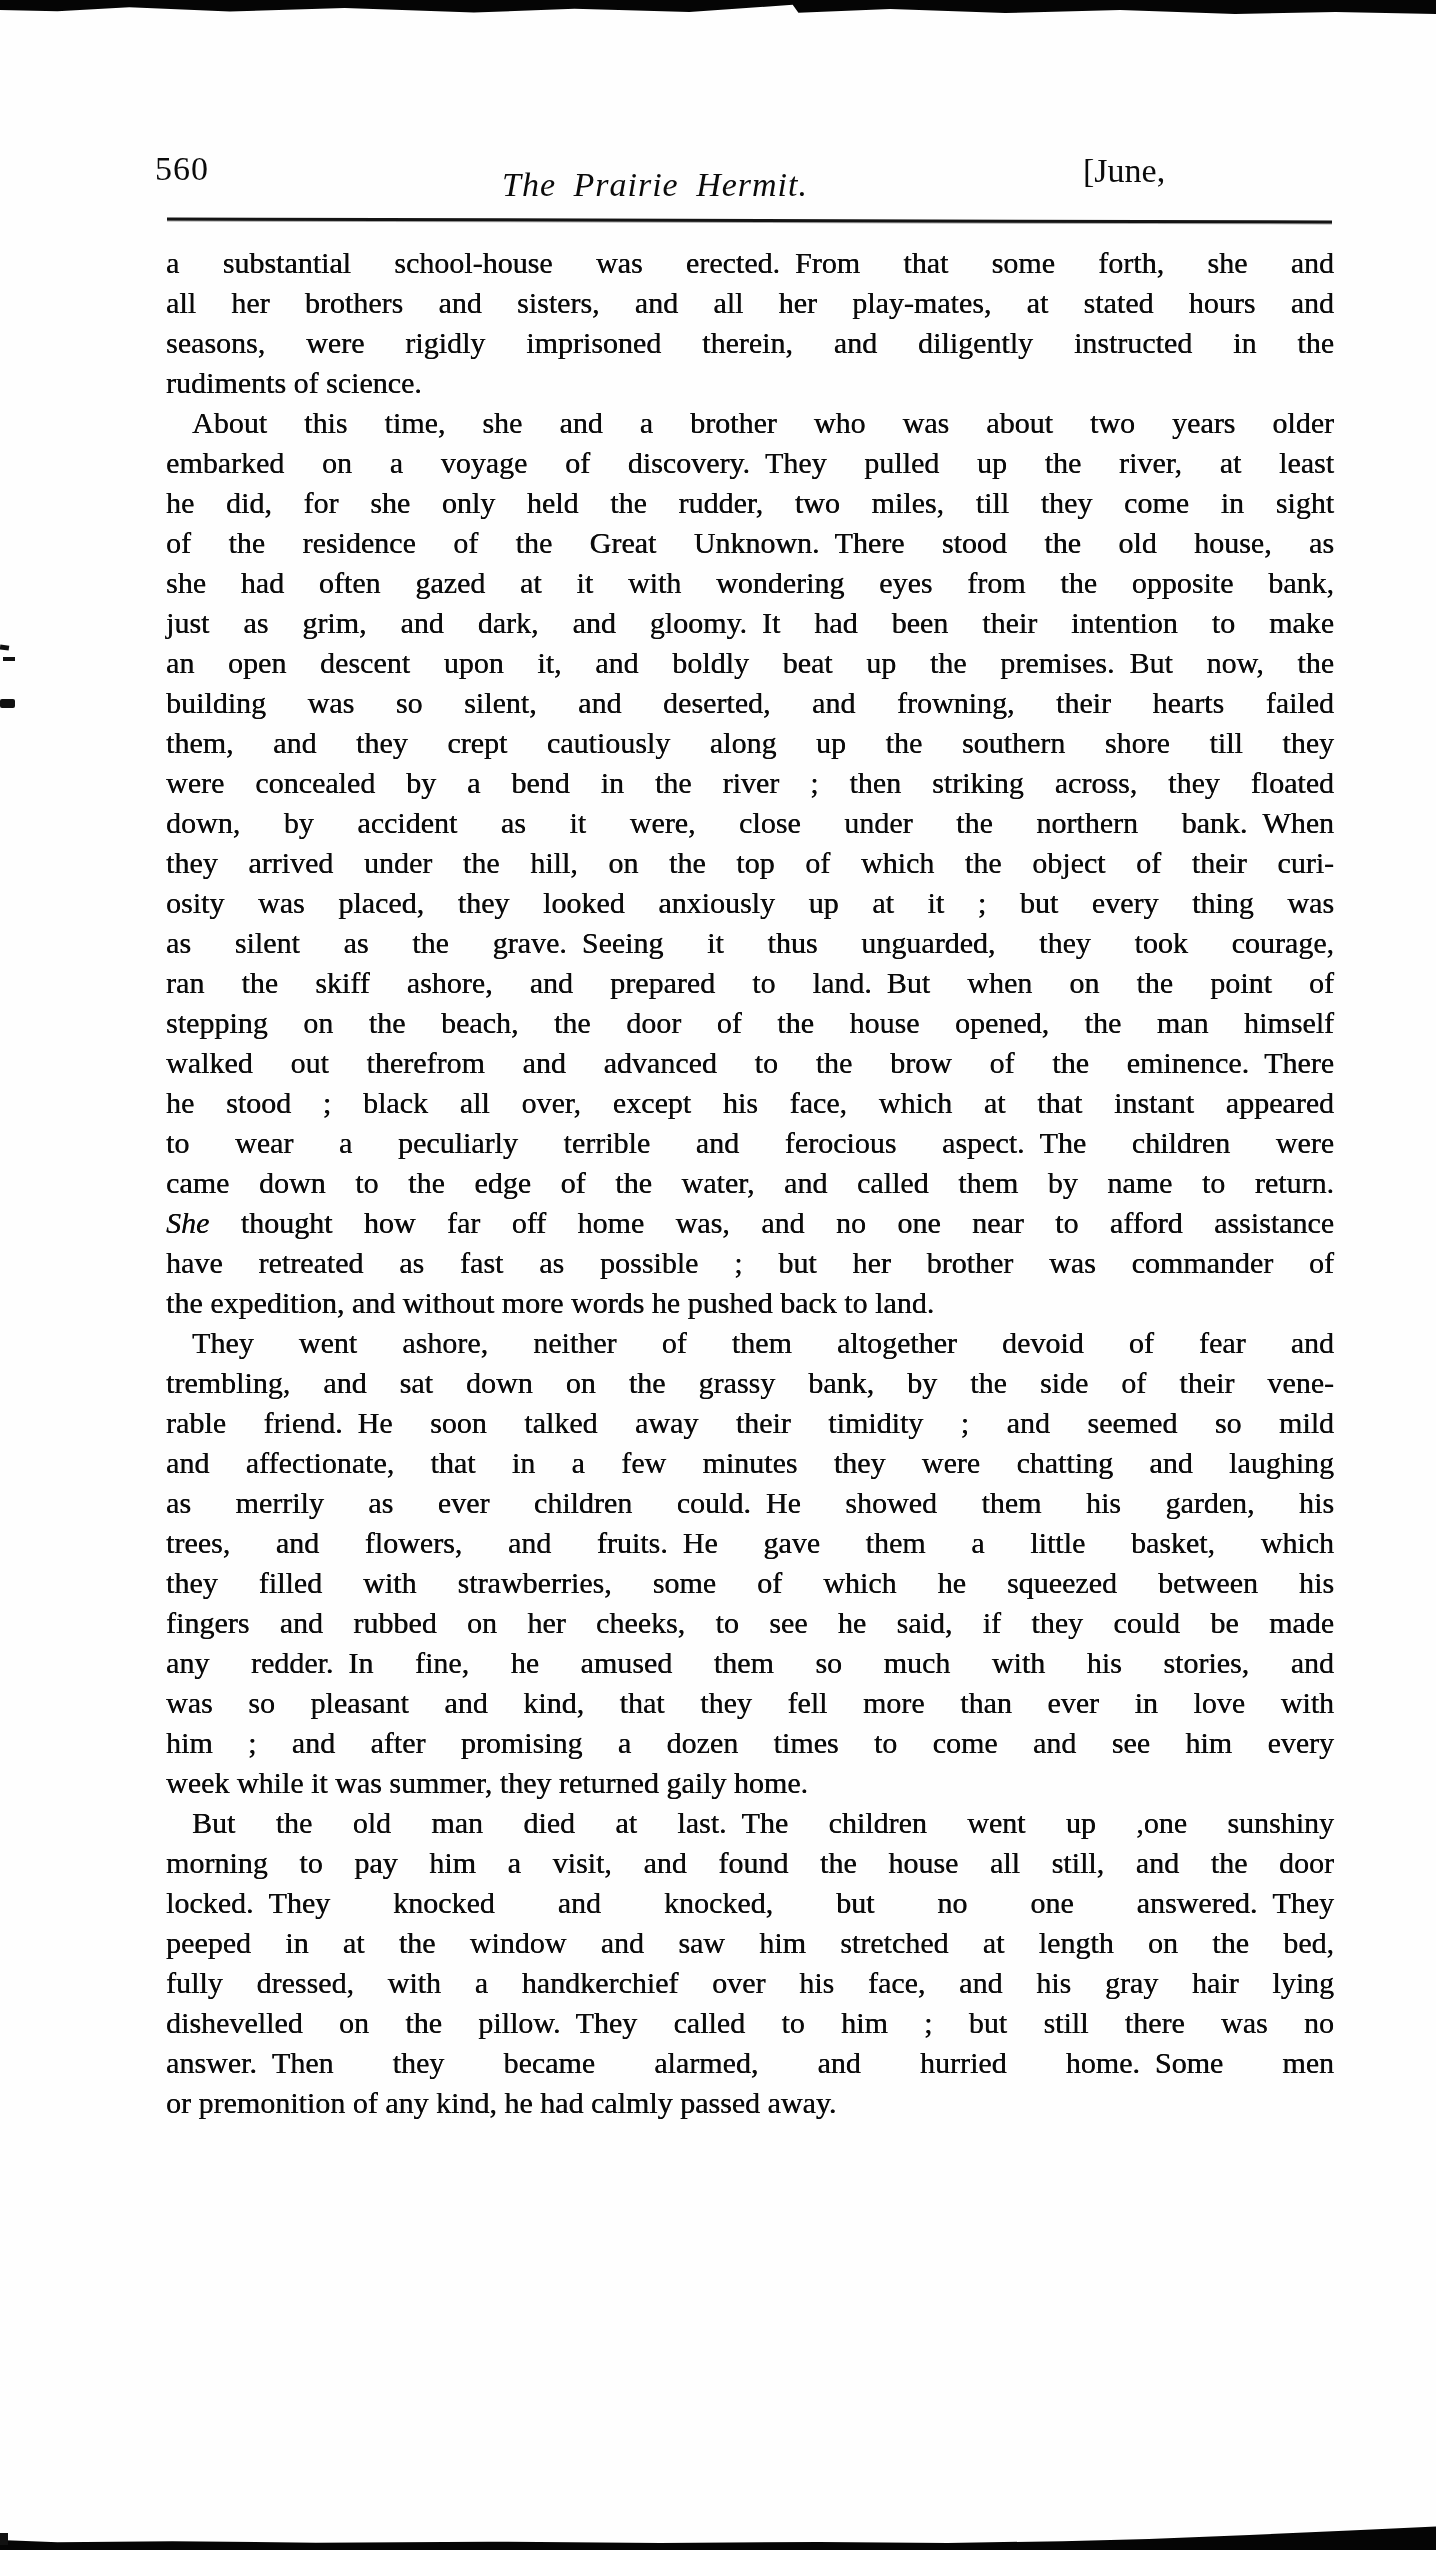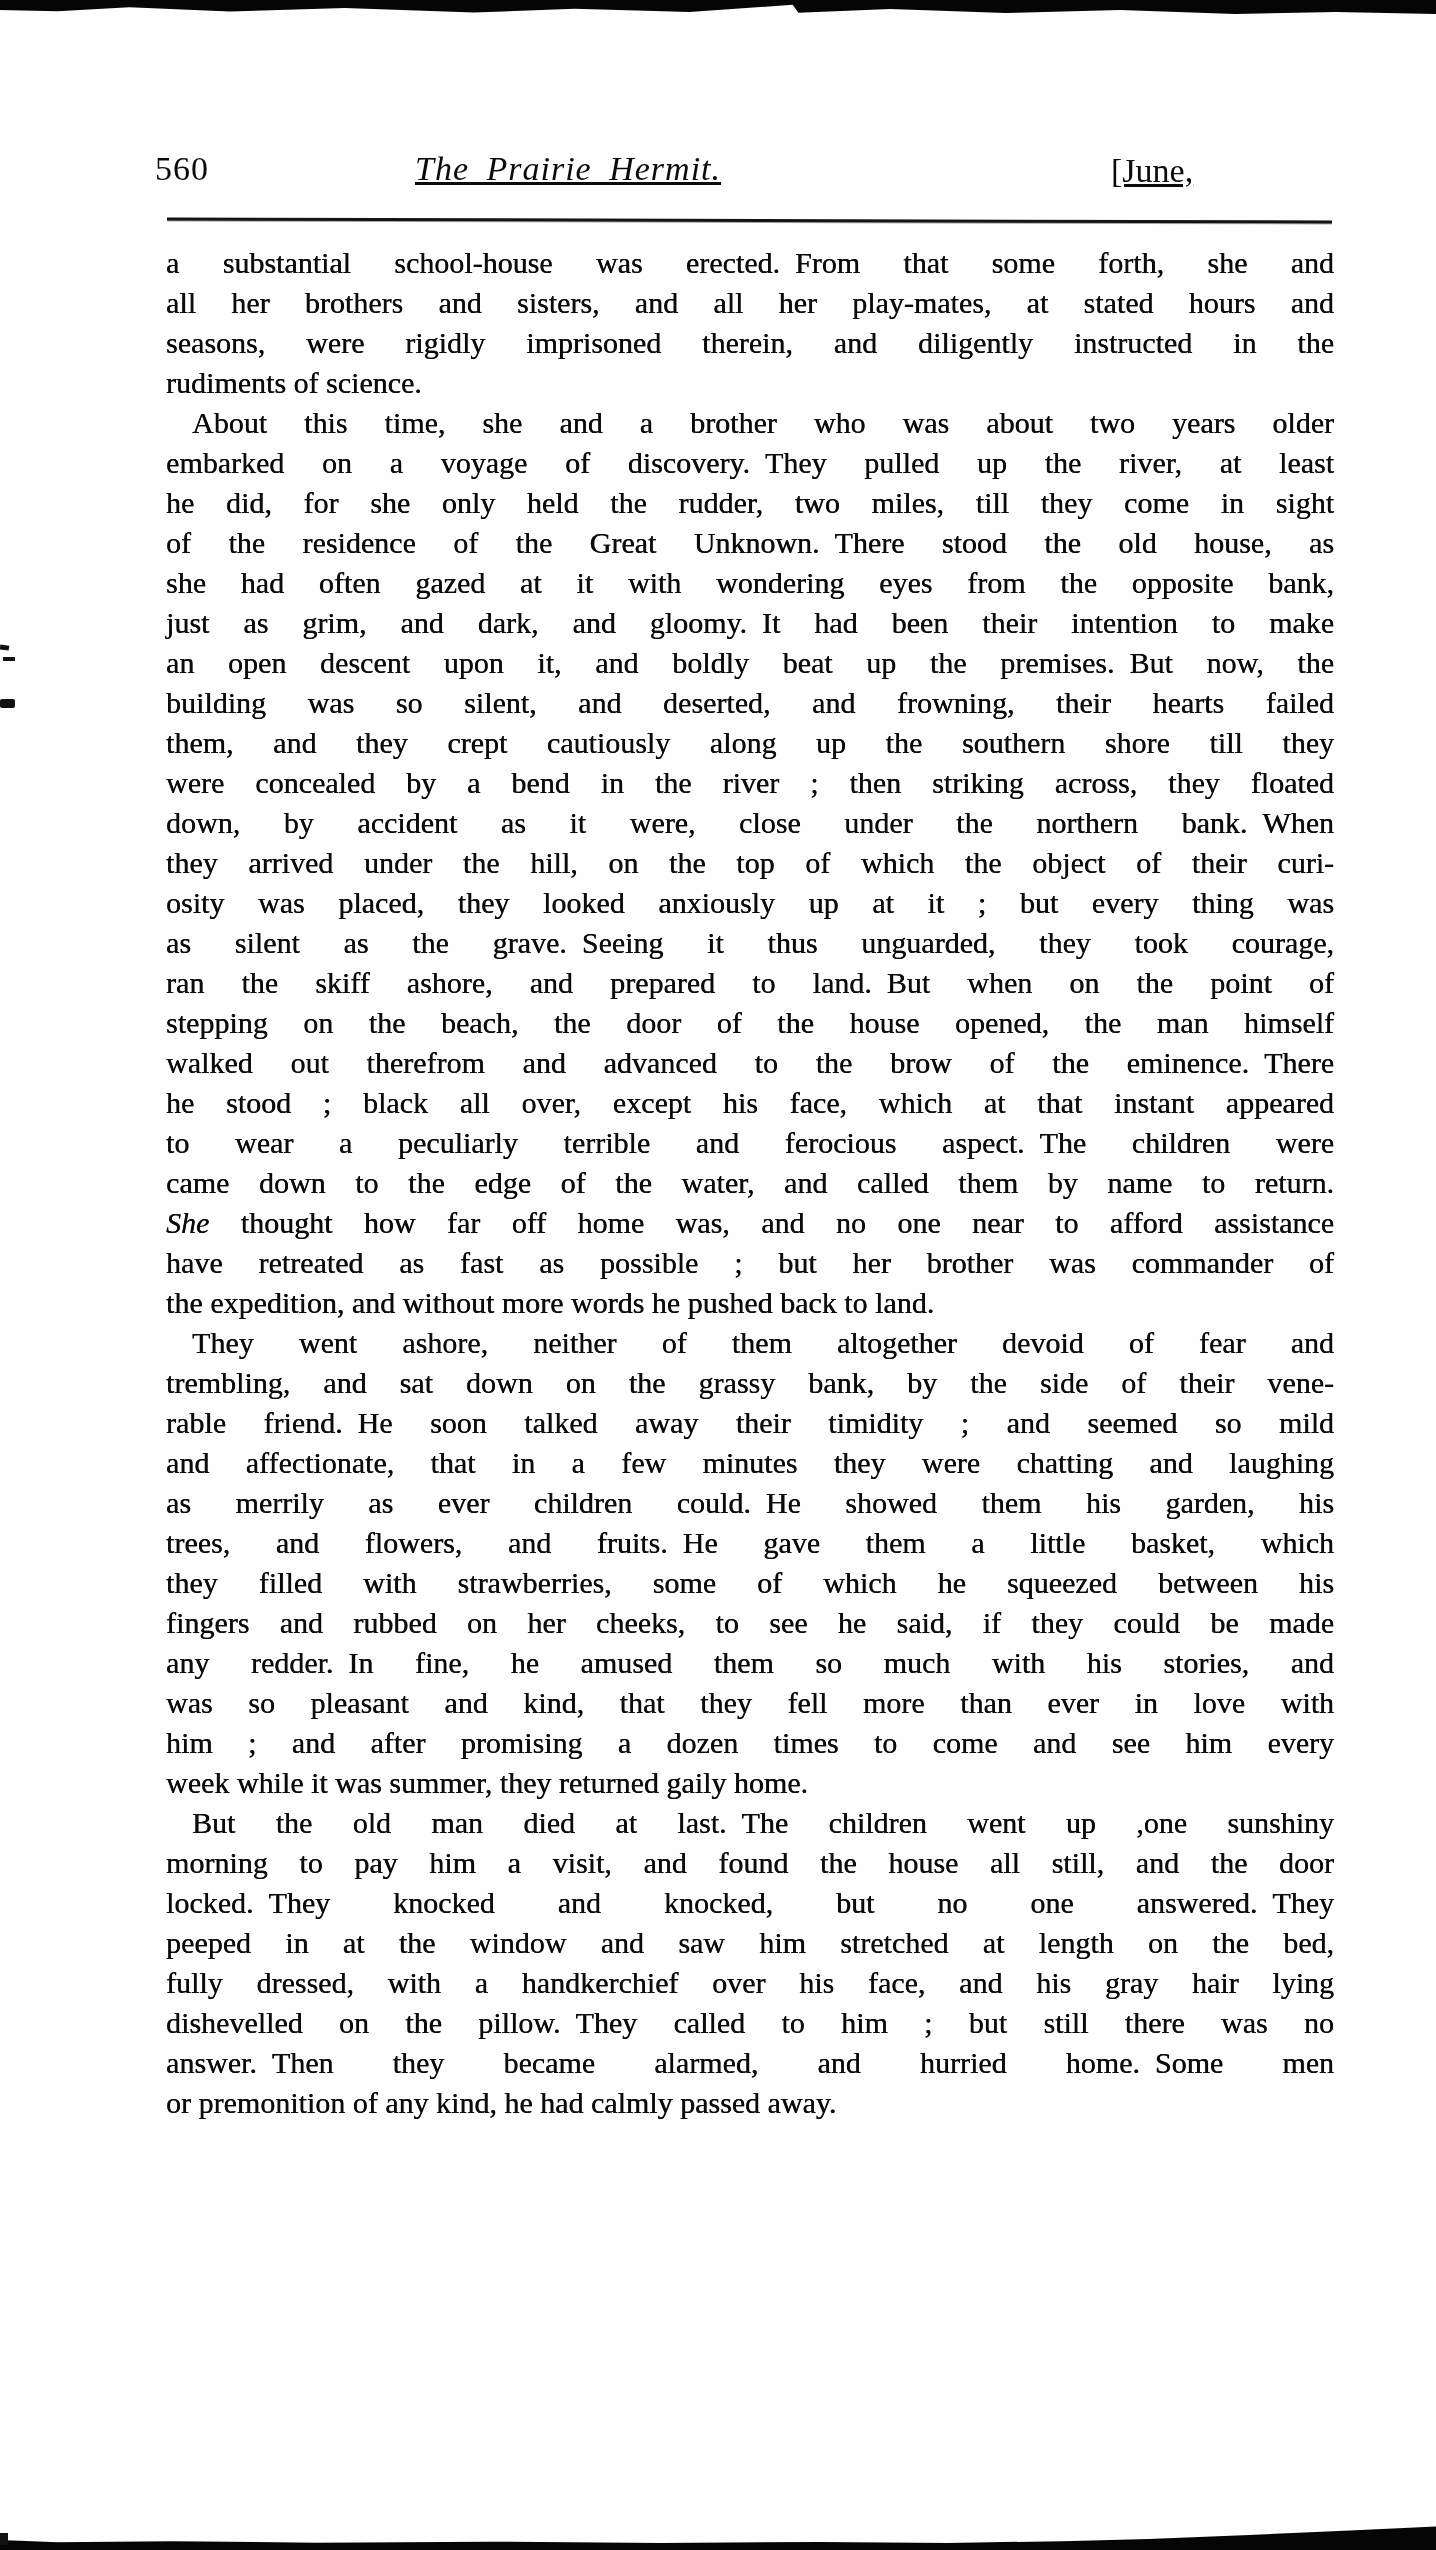--- a/index.html
+++ b/index.html
@@ -29,24 +29,24 @@
   .speck { position: absolute; background: #111; }
   .speck-a { left: 0; top: 645px; width: 9px; height: 5px; transform: rotate(8deg); }
   .speck-b { left: 3px; top: 657px; width: 12px; height: 4px; }
   .speck-c { left: 0; top: 699px; width: 15px; height: 9px; border-radius: 2px; }
   .speck-d { left: 0; top: 2533px; width: 8px; height: 12px; }
 
   
   .header { position: absolute; top: 150px; left: 0; width: 1432px; height: 46px;
             font-size: 34px; }
   .page-number { position: absolute; left: 155px; top: 0; letter-spacing: 1px; }
-  .running-title { position: absolute; left: 415px; top: 0; width: 480px;
-                   font-style: italic; letter-spacing: 1px;
-                   word-spacing: 8px; text-decoration: underline; }
-  .issue-label { position: absolute; left: 1111px; top: 2px; text-decoration: underline; }
+  .running-title { position: absolute; left: 415px; top: 16px; width: 480px;
+                   text-align: center; font-style: italic; letter-spacing: 1px;
+                   word-spacing: 8px; }
+  .issue-label { position: absolute; left: 1083px; top: 2px; }
   .header-rule {
     position: absolute; left: 167px; top: 219px; width: 1165px; height: 3px;
     background: #141414; transform: rotate(0.15deg);
     box-shadow: 0 1px 0 rgba(0,0,0,0.35);
   }
 
   
   .page-text {
     position: absolute; left: 166px; top: 243px; width: 1168px;
     font-size: 30px; line-height: 40px;

